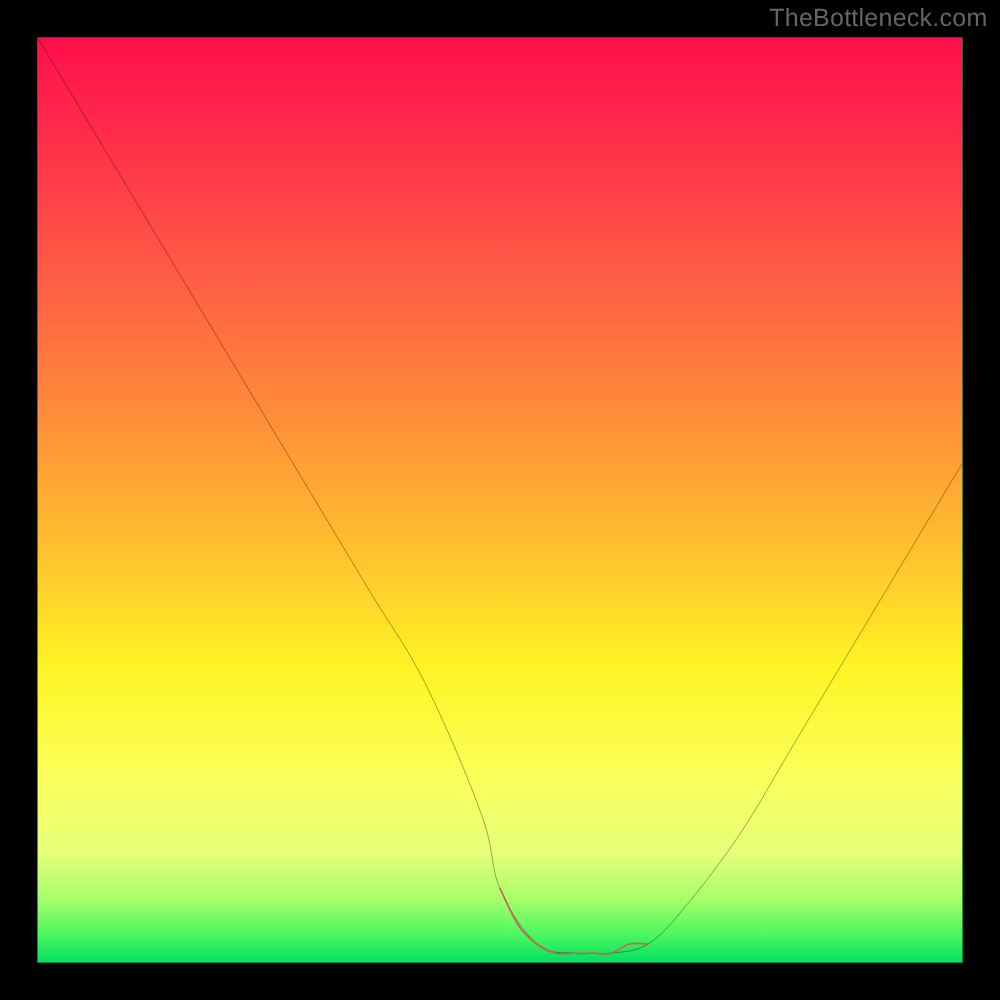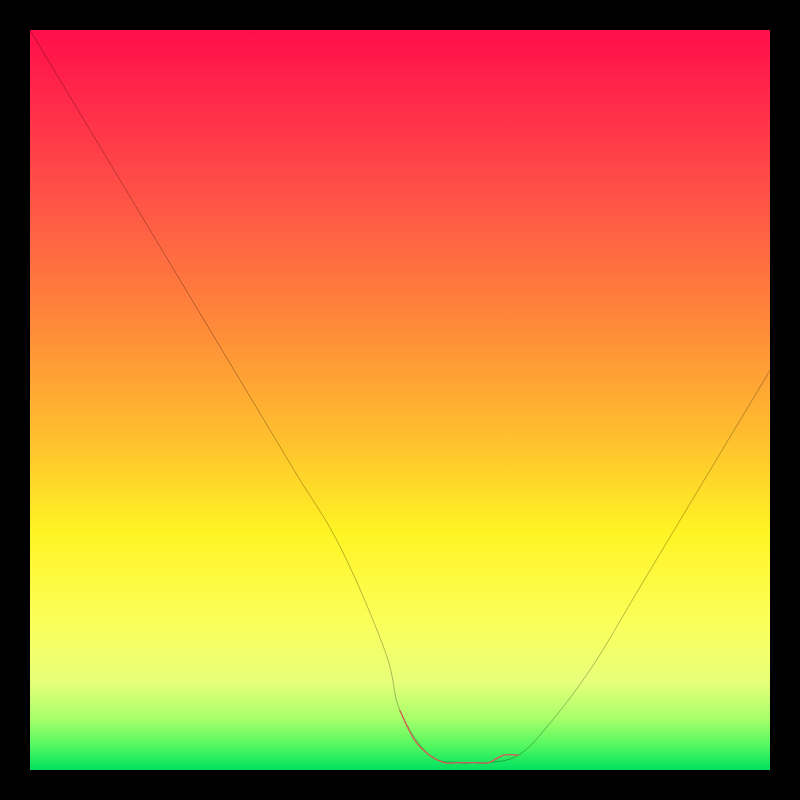--- a/index.html
+++ b/index.html
@@ -38,20 +38,21 @@
   svg.plot {
     display: block;
     width: 740px;
     height: 740px;
   }
 </style>
 </head>
 <body>
 
 <div class="frame">
+  <div class="watermark">TheBottleneck.com</div>
 
   <div class="plot-wrap">
     <svg class="plot" viewBox="0 0 100 100" preserveAspectRatio="none">
       <defs>
         <linearGradient id="bg-grad" x1="0" y1="0" x2="0" y2="1">
         <stop offset="0%" stop-color="#ff0f4a"></stop>
             <stop offset="10%" stop-color="#ff2b4a"></stop>
             <stop offset="25%" stop-color="#ff5a46"></stop>
             <stop offset="40%" stop-color="#ff8a3a"></stop>
             <stop offset="55.00000000000001%" stop-color="#ffbf2e"></stop>

